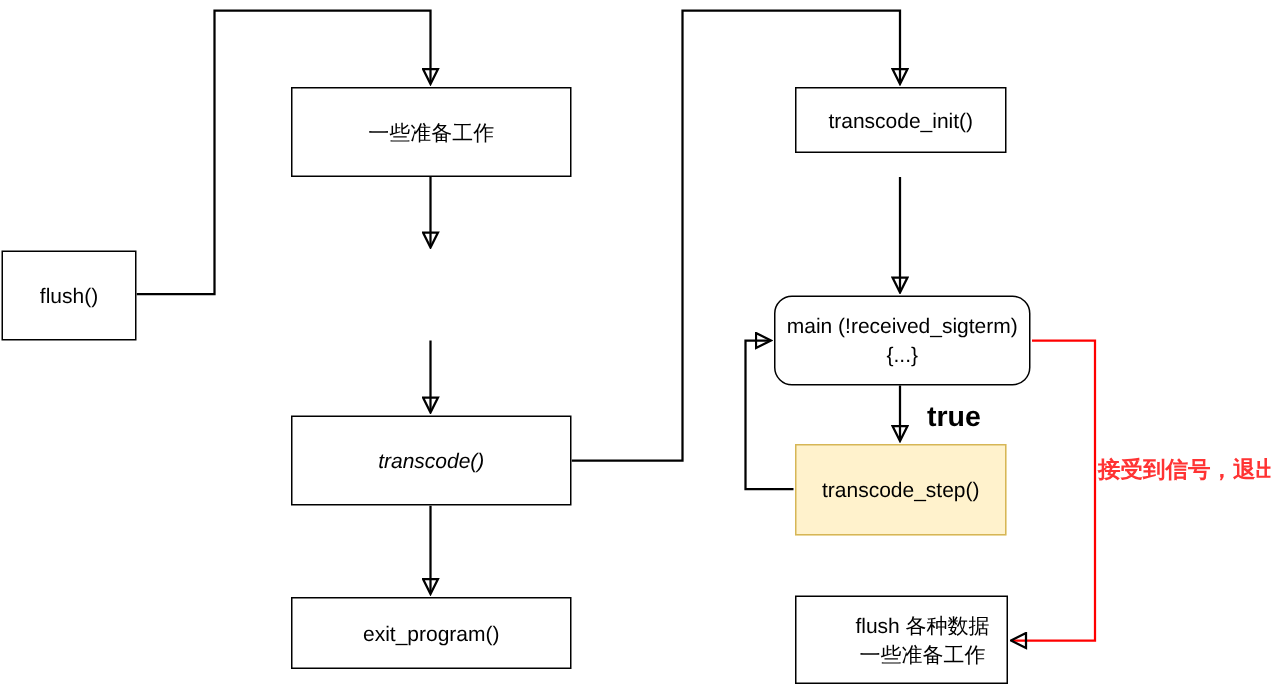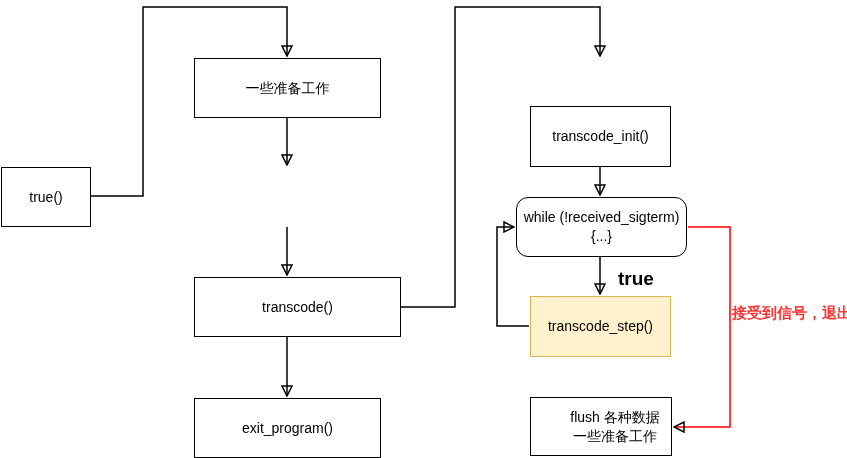--- a/index.html
+++ b/index.html
@@ -24,23 +24,23 @@
   .edges path.signal { stroke:var(--signal-arrow); }
   .node {
     position:absolute; box-sizing:border-box;
     display:flex; flex-direction:column; align-items:center; justify-content:center;
     text-align:center; border:1.5px solid var(--node-border);
     background:var(--node-fill); color:#000; font-size:14px; line-height:19px;
   }
   #node-main        { left:1px;   top:167px; width:90px;  height:60px; }
   #node-prep        { left:194px; top:58px;  width:187px; height:60px; }
   #node-parse       { left:194px; top:167px; width:187px; height:60px; }
-  #node-transcode   { left:194px; top:277px; width:207px; height:60px; }
-  #node-exit        { left:194px; top:398px; width:187px; height:60px; }
-  #node-init        { left:530px; top:58px;  width:141px; height:61px;margin-top:48px; }
+  #node-transcode   { left:194px; top:277px; width:187px; height:60px;font-style:italic; }
+  #node-exit        { left:194px; top:398px; width:187px; height:48px; }
+  #node-init        { left:530px; top:58px;  width:141px; height:44px; }
   #node-while       { left:516px; top:197px; width:171px; height:60px; border-radius:12px; }
   #node-step        { left:530px; top:296px; width:141px; height:61px;
                       background:var(--highlight-fill); border-color:var(--highlight-border);justify-content:center; }
   #node-flush       { left:530px; top:397px; width:142px; height:59px;padding-left:28px; }
   .edge-label { position:absolute; font-weight:bold; color:#000; }
   #label-true   { left:618px; top:268px; font-size:19px; }
   #label-signal { left:732px; top:304px; font-size:15px; color:var(--signal-text); white-space:nowrap; }
 </style>
 </head>
 <body>
@@ -61,42 +61,42 @@
     <path d="M287,227 L287,274" marker-end="url(#arrow-black)"></path>
     <path d="M287,337 L287,395" marker-end="url(#arrow-black)"></path>
     <path d="M381,307 L455,307 L455,7 L600,7 L600,55" marker-end="url(#arrow-black)"></path>
     <path d="M600,118 L600,194" marker-end="url(#arrow-black)"></path>
     <path d="M600,257 L600,293" marker-end="url(#arrow-black)"></path>
     <path d="M529,326 L497,326 L497,227 L513,227" marker-end="url(#arrow-black)"></path>
     <path class="signal" d="M688,227 L730,227 L730,427 L675,427" marker-end="url(#arrow-red)"></path>
   </svg>
 
   <div class="node" id="node-main">
-    <span>true()</span>
+    <span>flush()</span>
   </div>
 
   <div class="node" id="node-prep">
     <span>一些准备工作</span>
   </div>
 
 
   <div class="node" id="node-transcode">
     <span>transcode()</span>
   </div>
 
   <div class="node" id="node-exit">
     <span>exit_program()</span>
   </div>
 
   <div class="node" id="node-init">
     <span>transcode_init()</span>
   </div>
 
   <div class="node" id="node-while">
-    <span>while (!received_sigterm)</span>
+    <span>main (!received_sigterm)</span>
     <span>{...}</span>
   </div>
 
   <div class="node" id="node-step">
     <span>transcode_step()</span>
   </div>
 
   <div class="node" id="node-flush">
     <span>flush 各种数据</span>
     <span>一些准备工作</span>

